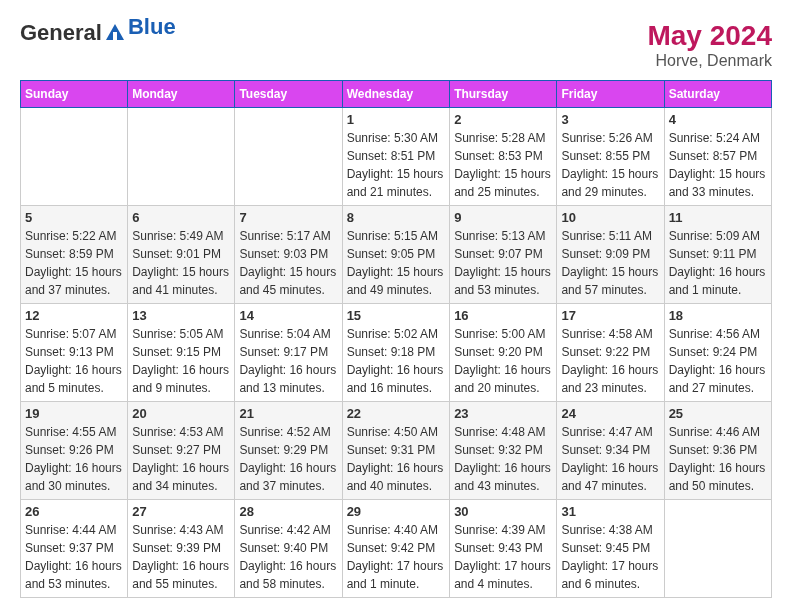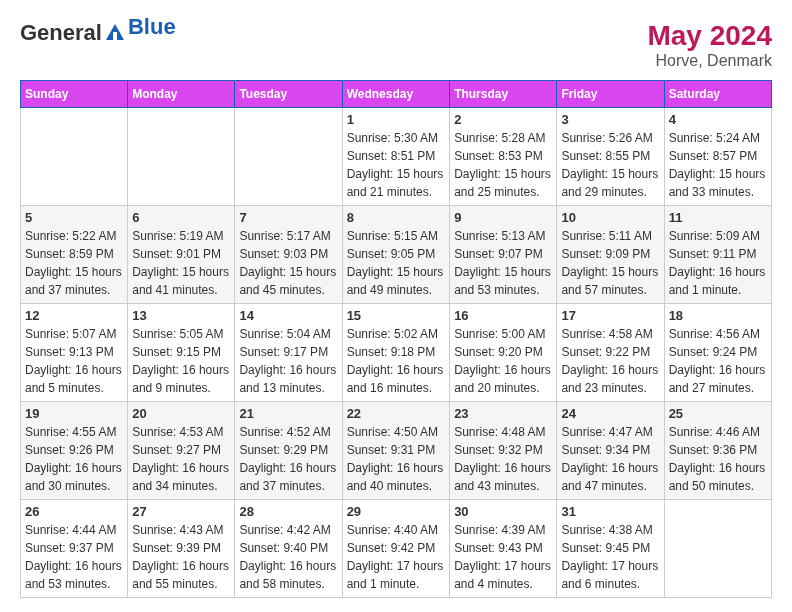--- a/index.html
+++ b/index.html
@@ -133,21 +133,21 @@
           <div class="day-info"><span>Sunrise: 5:24 AM</span><br><span>Sunset: 8:57 PM</span><br><span>Daylight: 15 hours</span><br><span>and 33 minutes.</span></div>
         </td>
       </tr>
       <tr style="background-color: rgb(245, 245, 245);">
         <td>
           <div class="day-number">5</div>
           <div class="day-info"><span>Sunrise: 5:22 AM</span><br><span>Sunset: 8:59 PM</span><br><span>Daylight: 15 hours</span><br><span>and 37 minutes.</span></div>
         </td>
         <td>
           <div class="day-number">6</div>
-          <div class="day-info"><span>Sunrise: 5:19 AM</span><br><span>Sunset: 9:01 PM</span><br><span>Daylight: 15 hours</span><br><span>and 41 minutes.</span></div>
+          <div class="day-info"><span>Sunrise: 5:49 AM</span><br><span>Sunset: 9:01 PM</span><br><span>Daylight: 15 hours</span><br><span>and 41 minutes.</span></div>
         </td>
         <td>
           <div class="day-number">7</div>
           <div class="day-info"><span>Sunrise: 5:17 AM</span><br><span>Sunset: 9:03 PM</span><br><span>Daylight: 15 hours</span><br><span>and 45 minutes.</span></div>
         </td>
         <td>
           <div class="day-number">8</div>
           <div class="day-info"><span>Sunrise: 5:15 AM</span><br><span>Sunset: 9:05 PM</span><br><span>Daylight: 15 hours</span><br><span>and 49 minutes.</span></div>
         </td>
         <td>

